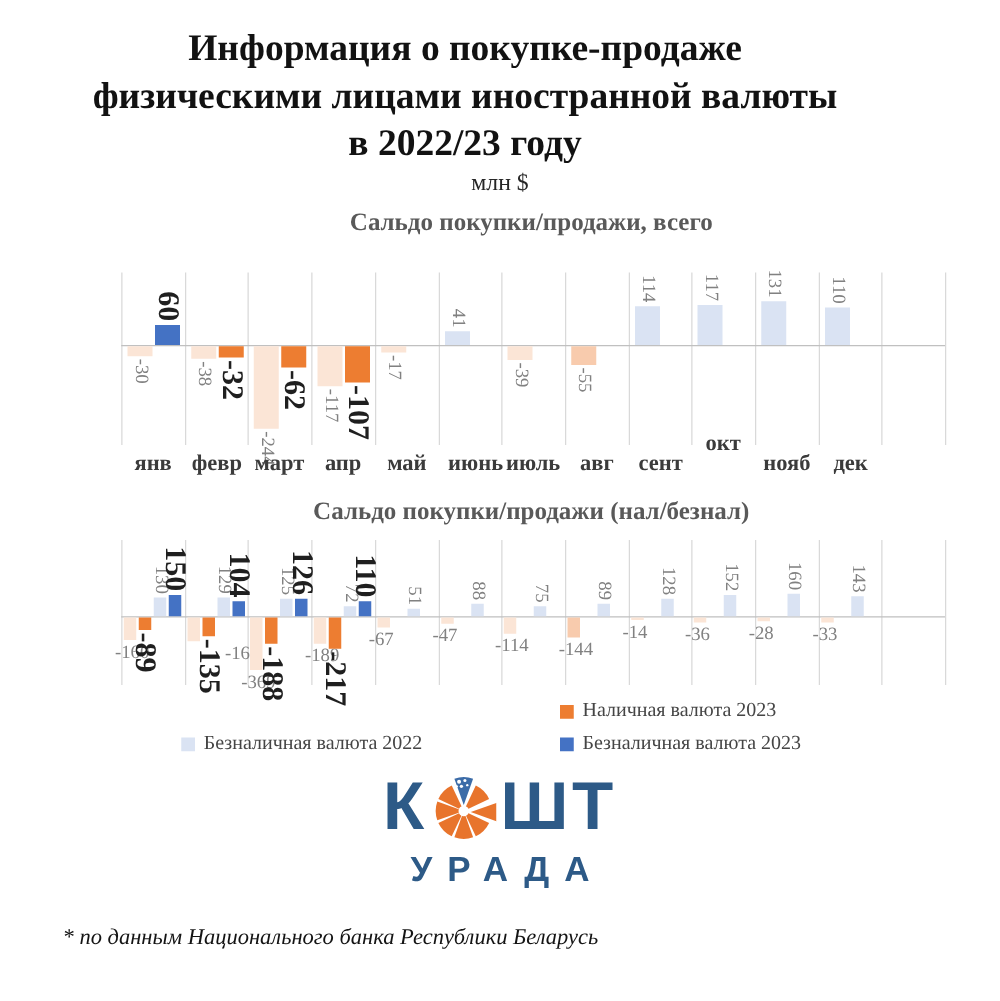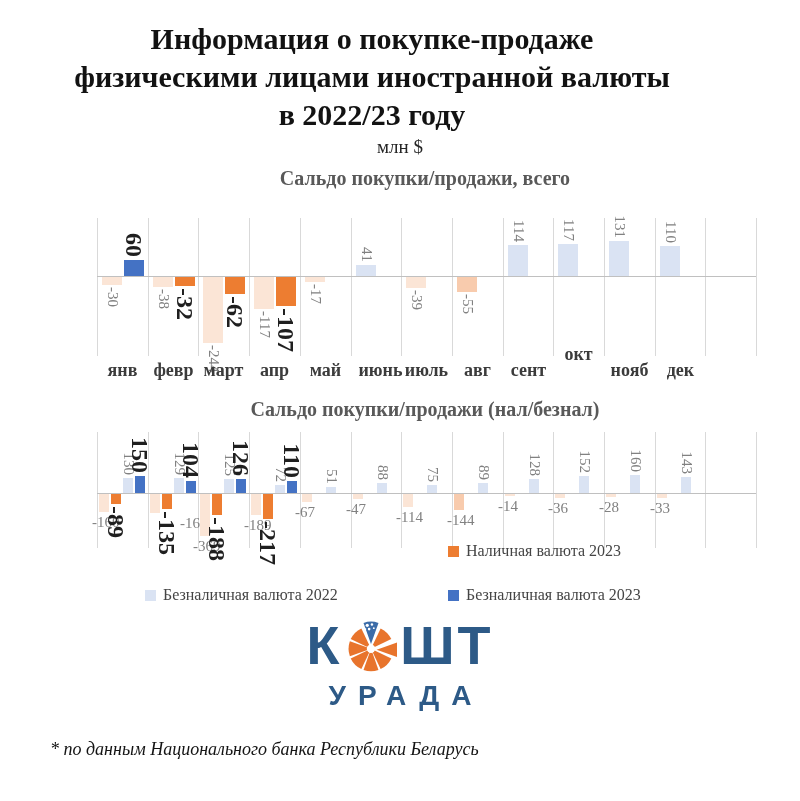--- a/index.html
+++ b/index.html
@@ -199,21 +199,21 @@
       <div class="bar" style="left: 38px; width: 10px; top: 44px; height: 17px; background: rgb(68, 114, 196);"></div>
       <div class="lbl-v lbl-bold" style="left: 43px; top: 41px; transform: translate(-50%, -100%);">150</div>
       <div class="bar" style="left: 89px; width: 10px; top: 49px; height: 12px; background: rgb(68, 114, 196);"></div>
       <div class="lbl-v lbl-bold" style="left: 94px; top: 46px; transform: translate(-50%, -100%);">104</div>
       <div class="bar" style="left: 139px; width: 10px; top: 47px; height: 14px; background: rgb(68, 114, 196);"></div>
       <div class="lbl-v lbl-bold" style="left: 144px; top: 44px; transform: translate(-50%, -100%);">126</div>
       <div class="bar" style="left: 190px; width: 10px; top: 49px; height: 12px; background: rgb(68, 114, 196);"></div>
       <div class="lbl-v lbl-bold" style="left: 195px; top: 46px; transform: translate(-50%, -100%);">110</div>
     </div>
 
-  <div class="legend-item" style="left:448px; top:542px;">
+  <div class="legend-item" style="left:448px; top:560px;">
     <span class="swatch" style="background: rgb(237, 125, 49);"></span>
     <span>Наличная валюта 2023</span>
   </div>
   <div class="legend-item" style="left:145px; top:586px;">
     <span class="swatch" style="background: rgb(218, 227, 243);"></span>
     <span>Безналичная валюта 2022</span>
   </div>
   <div class="legend-item" style="left:448px; top:586px;">
     <span class="swatch" style="background: rgb(68, 114, 196);"></span>
     <span>Безналичная валюта 2023</span>

